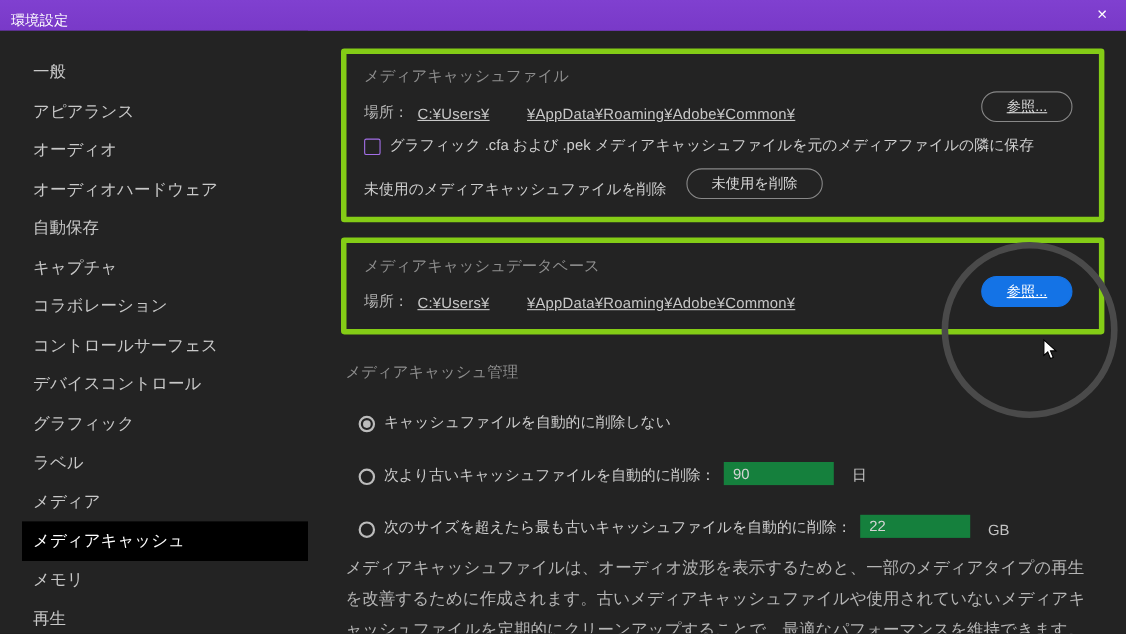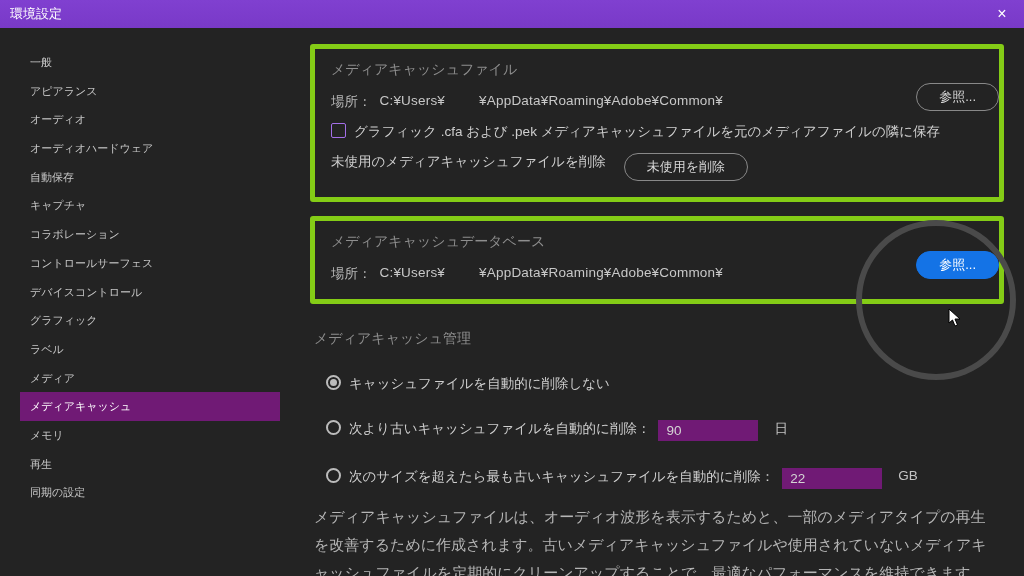--- a/index.html
+++ b/index.html
@@ -10,21 +10,21 @@
     width: 1024px;
     height: 576px;
     overflow: hidden;
     font-size: 14px;
   }
   .titlebar {
     background: #7b3fcf;
     background: linear-gradient(#8040d0, #7939c8);
     height: 28px;
     display: flex;
-    align-items: center;
+    align-items: flex-end;
     justify-content: space-between;
     padding: 0 2px 0 10px;
     color: #fff;
     font-size: 13px;
   }
   .titlebar .close {
     width: 40px;
     height: 28px;
     display: flex;
     align-items: center;
@@ -38,25 +38,25 @@
   }
   .sidebar {
     width: 280px;
     background: #232323;
     padding: 20px 0 0 20px;
   }
   .sidebar-item {
     padding: 5px 10px;
     color: #c8c8c8;
     cursor: pointer;
-    font-size: 11px;
+    font-size: 15px;
     line-height: 1.7;
   }
   .sidebar-item.selected {
-    background: #701a75;
+    background: #000000;
     color: #fff;
   }
   .main {
     flex: 1;
     padding: 16px 20px 0 30px;
     overflow: hidden;
     position: relative;
   }
   .section {
     border: 5px solid #84cc16;
@@ -65,47 +65,48 @@
     margin-bottom: 14px;
     position: relative;
   }
   .section-title {
     color: #8e8e8e;
     font-size: 14px;
     margin-bottom: 14px;
   }
   .row {
     display: flex;
-    align-items: flex-start;
+    align-items: flex-end;
     margin-bottom: 12px;
     font-size: 13.5px;
     color: #cfcfcf;
     gap: 8px;
   }
   .row:last-child { margin-bottom: 0; }
   .label { color: #b8b8b8; }
-  .path { color: #c8c8c8; letter-spacing: .2px; }
+  .path { color: #c8c8c8; letter-spacing: .2px; text-decoration: underline; }
   .btn {
     border: 1px solid #888;
     border-radius: 14px;
     padding: 4px 22px;
     color: #d8d8d8;
     background: transparent;
     font-size: 13px;
     cursor: pointer;
   }
   .btn.primary {
     background: #1473e6;
     border-color: #1473e6;
     color: #fff;
   }
   .btn-right {
     position: absolute;
-    right: 0;
+    right: 24px;
     top: 34px;
+    text-decoration: underline;
   }
   .checkbox {
     width: 15px; height: 15px;
     border: 1.5px solid #a36fe8;
     border-radius: 2px;
     flex-shrink: 0;
     display: inline-block;
   }
   .radio {
     width: 15px; height: 15px;
@@ -116,21 +117,21 @@
     align-items: center;
     justify-content: center;
   }
   .radio.selected::after {
     content: "";
     width: 7px; height: 7px;
     background: #bcbcbc;
     border-radius: 50%;
   }
   .num-input {
-    background: #701a75;
+    background: #15803d;
     color: #d4d4d4;
     border: none;
     padding: 3px 8px;
     width: 100px;
     font-size: 13.5px;
   }
   .unit { color: #c4c4c4; margin-left: 8px; }
   .desc {
     color: #b5b5b5;
     font-size: 15px;

